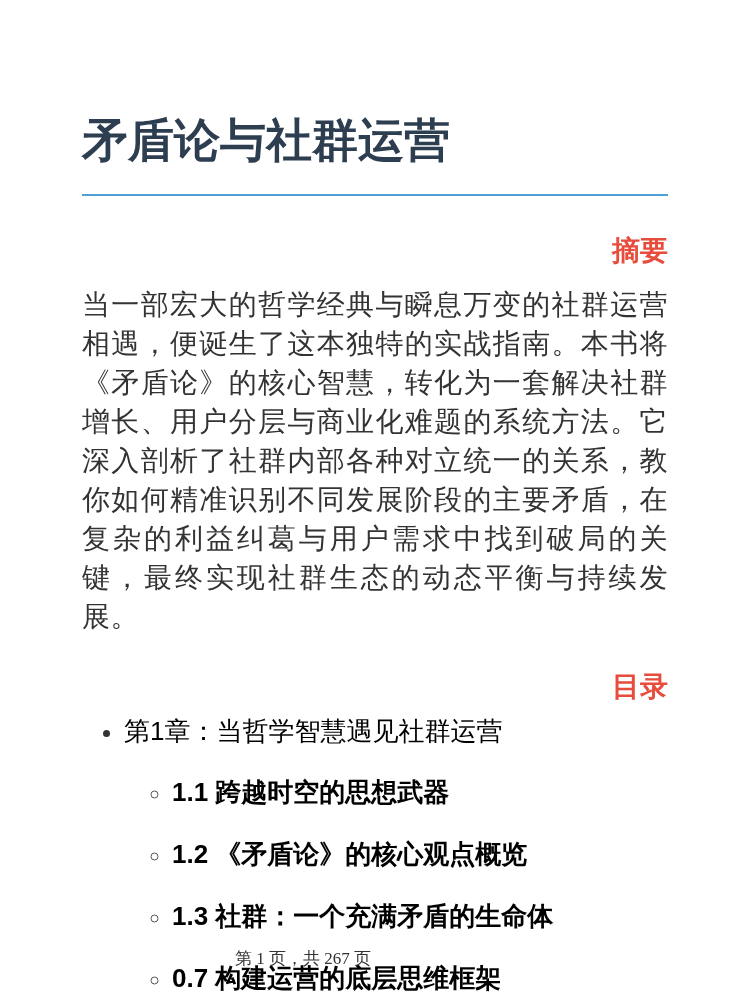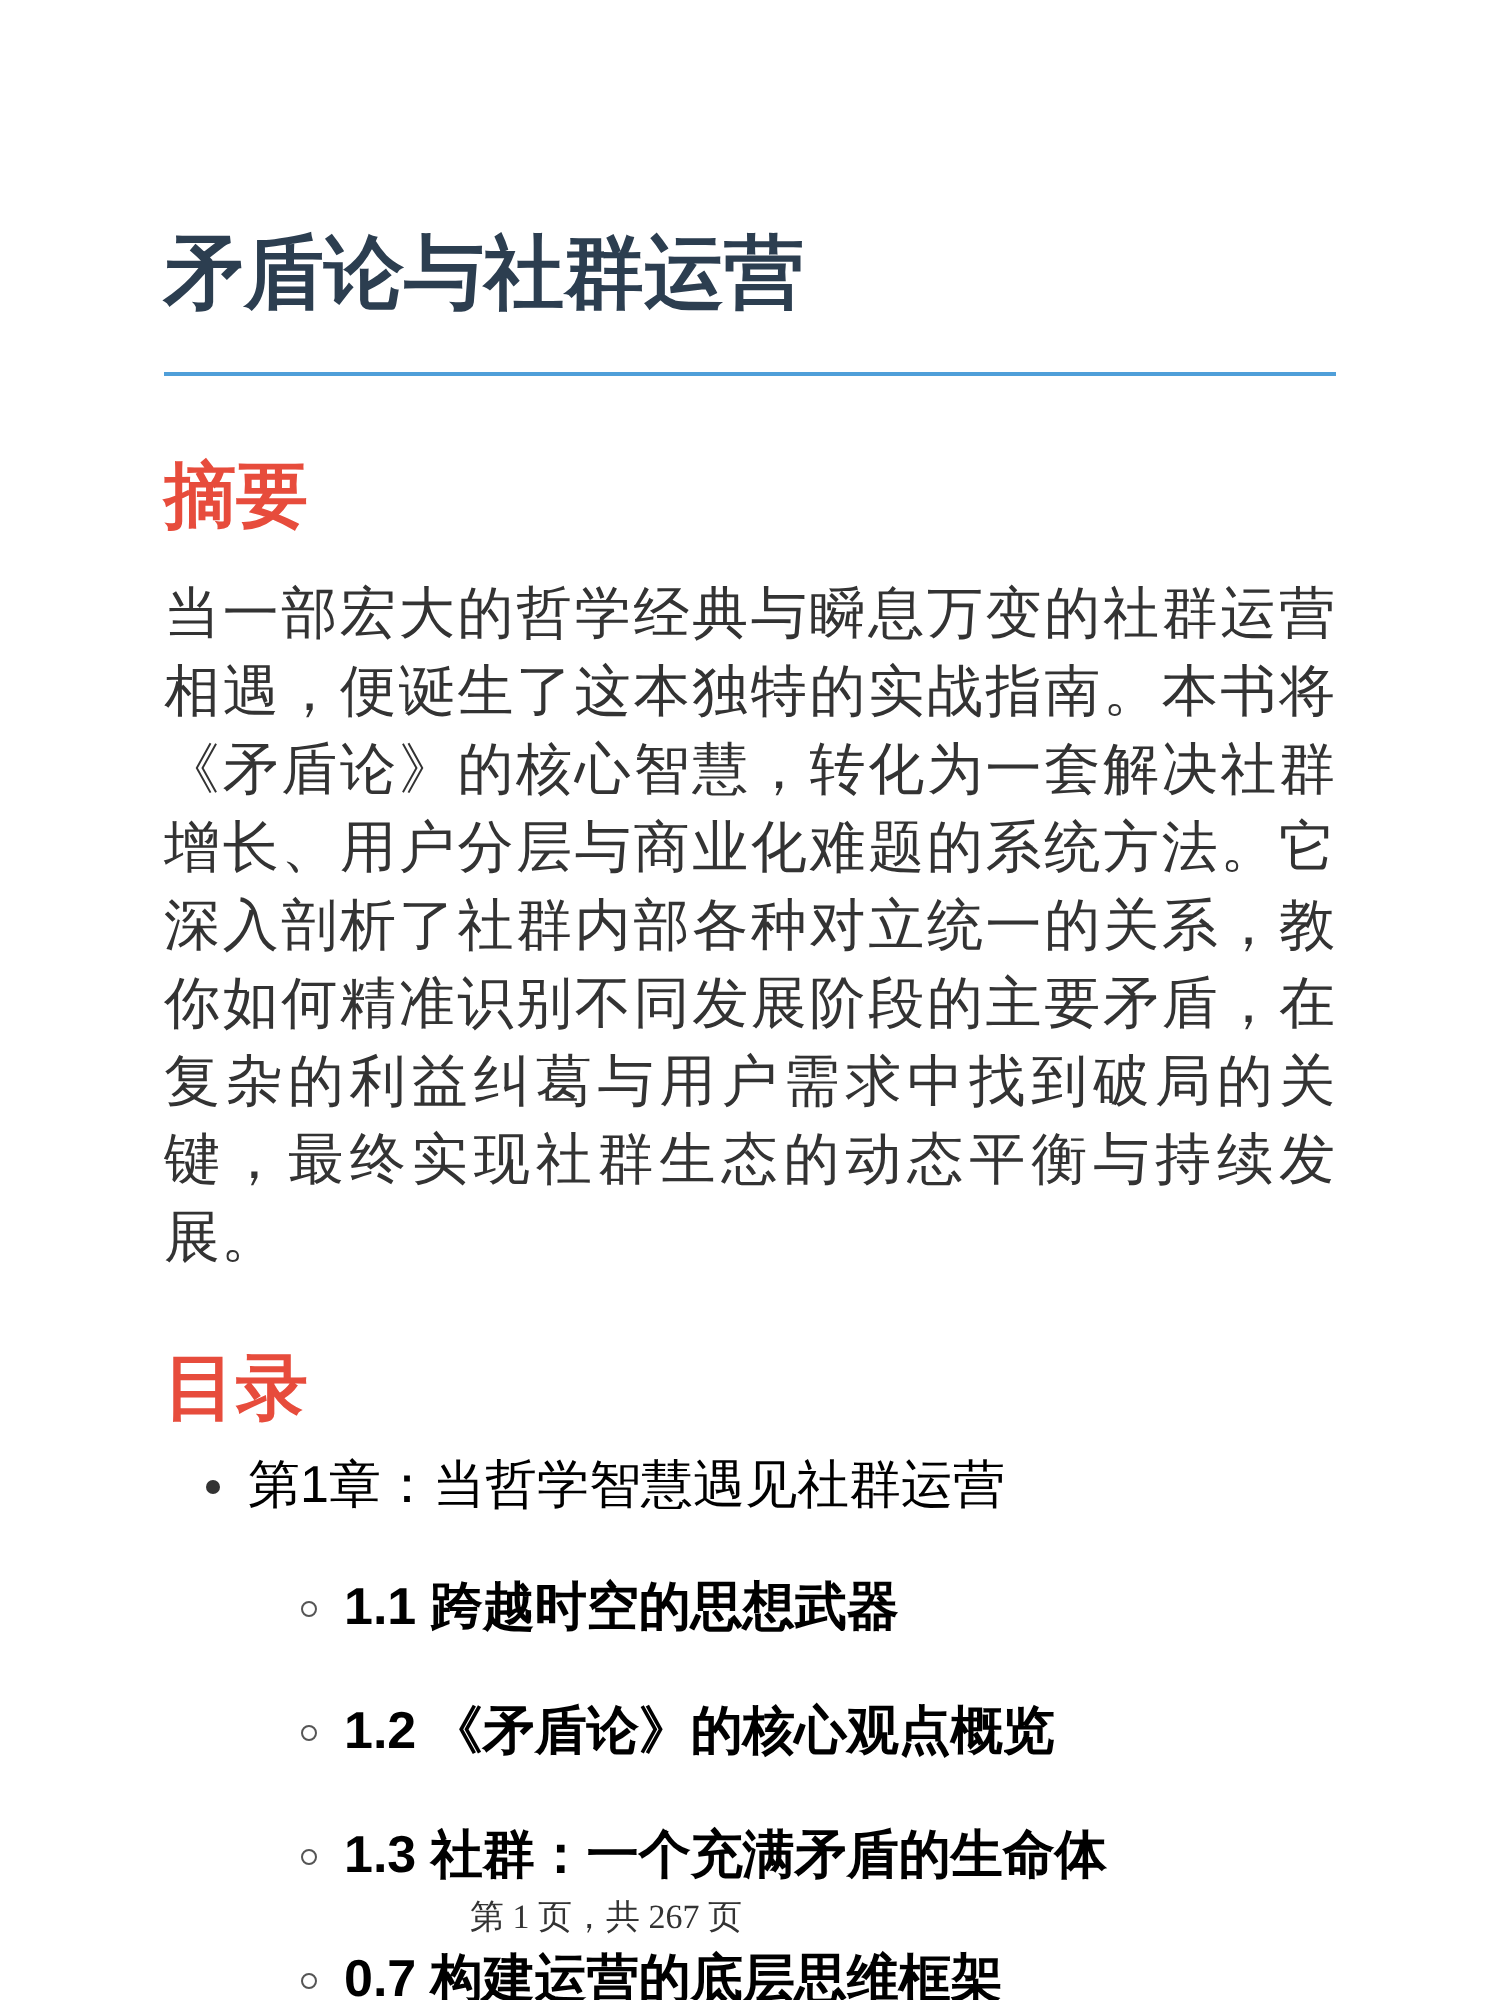--- a/index.html
+++ b/index.html
@@ -14,33 +14,34 @@
     position: relative;
     overflow: hidden;
   }
   .page {
     width: 750px;
     height: 1000px;
     padding: 112px 82px 0 82px;
     position: relative;
   }
   .doc-title {
-    font-size: 40px;
+    font-size: 46px;
     line-height: 1.25;
     font-weight: 700;
     color: #2c3e50;
     padding-bottom: 24px;
     border-bottom: 2px solid #4f9fd9;
   }
   .section-heading {
-    font-size: 36px;
+    font-size: 28px;
     line-height: 1.2;
     font-weight: 700;
     color: #e74c3c;
     margin-top: 38px;
+    text-align: right;
   }
   .section-heading.toc-heading {
     margin-top: 34px;
   }
   .abstract-body {
     margin-top: 18px;
     font-size: 28px;
     line-height: 39px;
     color: #333333;
     text-align: justify;

